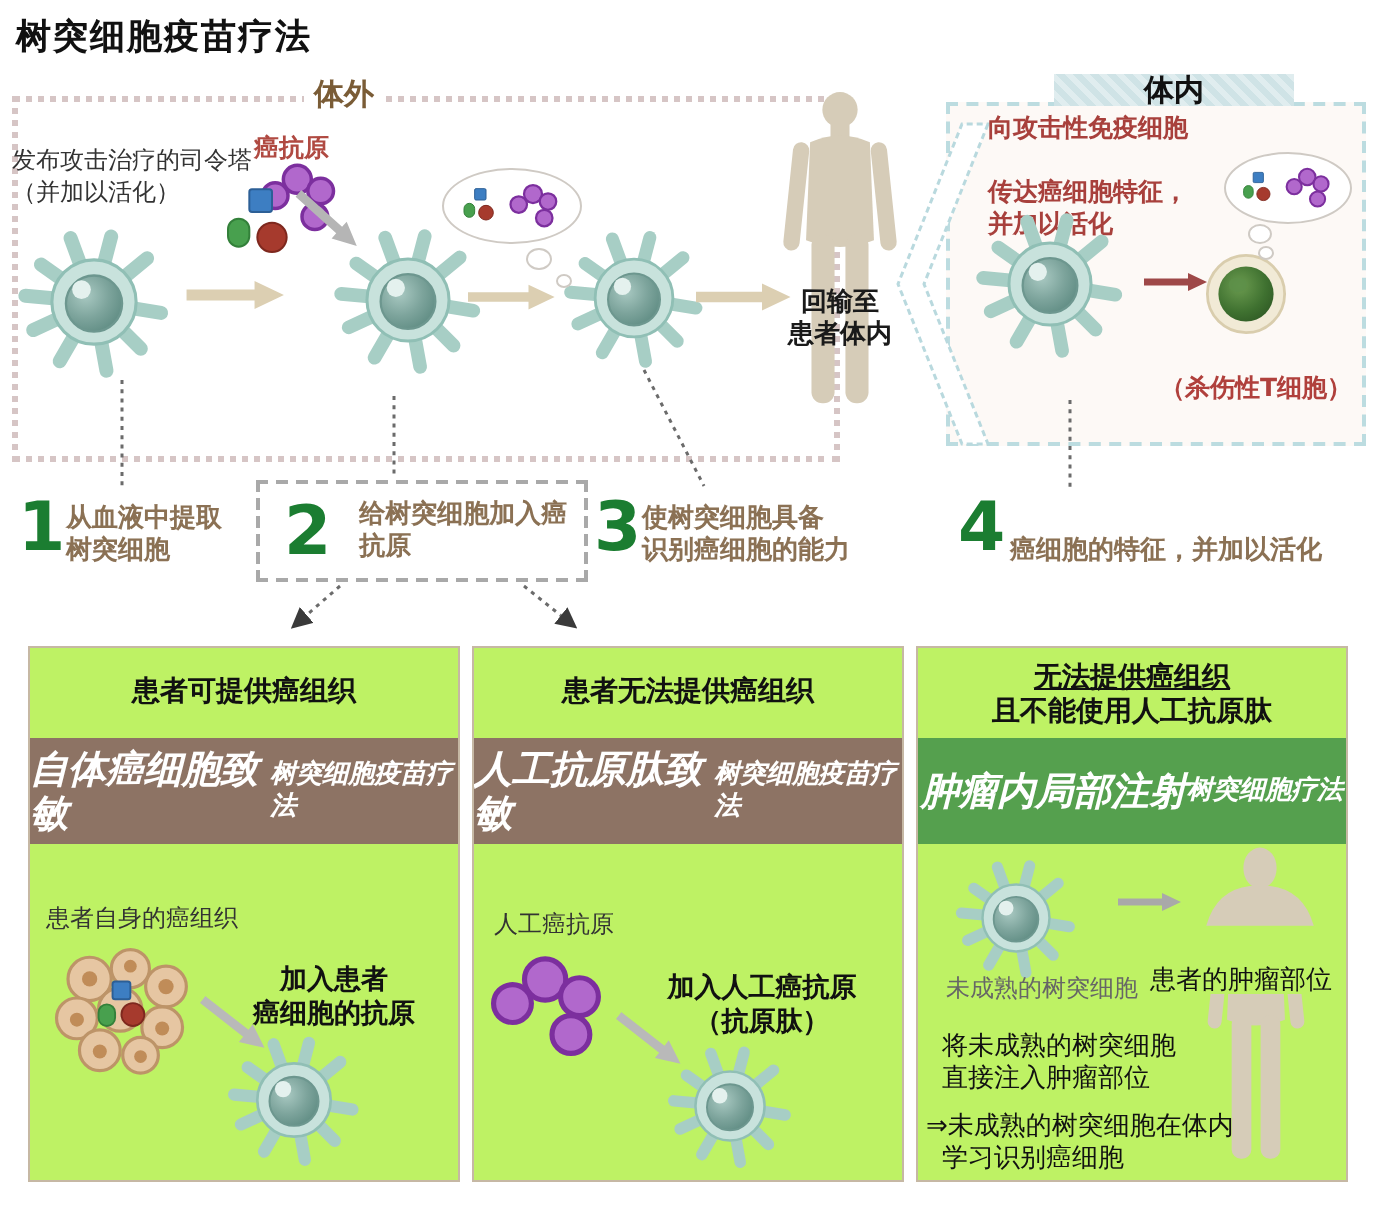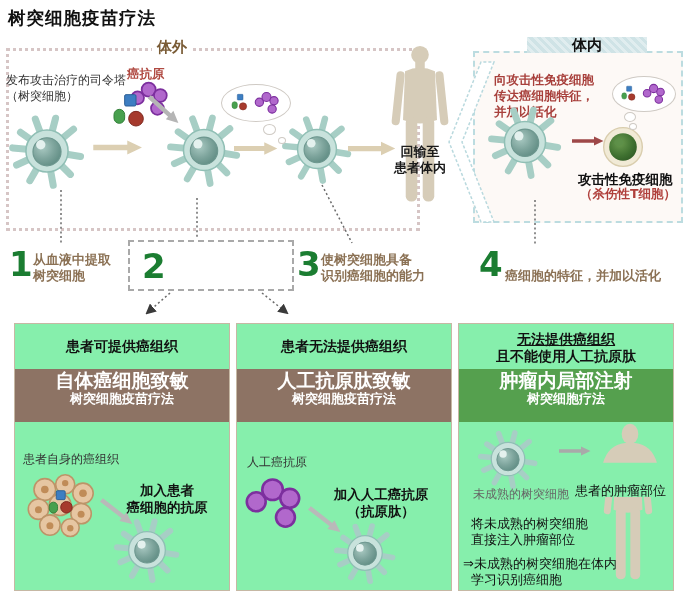--- a/index.html
+++ b/index.html
@@ -19,23 +19,23 @@
   .red-text{font-size:12.5px;font-weight:bold;color:#a8403c;line-height:16px;}
   .bold13{font-size:13px;font-weight:bold;line-height:16px;text-align:center;}
   .killer{font-size:13.5px;font-weight:bold;color:#111;}
   .killer-sub{font-size:12.5px;font-weight:bold;color:#b0403c;}
   .bubble{background:#fff;border:1.5px solid #cfcac4;border-radius:50%;
           display:flex;align-items:center;justify-content:center;gap:4px;z-index:4;}
   .tail{background:#fff;border:1px solid #cfcac4;border-radius:50%;z-index:4;}
   .stepnum{font-size:34px;font-weight:bold;color:#1b7d31;line-height:34px;}
   .steptext{font-size:13px;font-weight:bold;color:#8b7154;line-height:16px;}
   .step2-box{border:2px dashed #a9a9a9;background:#fff;display:flex;align-items:center;gap:14px;padding:0 0 0 12px;box-sizing:border-box;}
-  .panel{border:1px solid #c6b8a4;background:#86efac;overflow:hidden;}
+  .panel{border:1px solid #c6b8a4;background:#bef264;overflow:hidden;}
   .cond{font-size:14px;font-weight:bold;color:#111;text-align:center;line-height:17px;}
-  .band{display:flex;flex-direction:column;align-items:center;color:#fff;}
+  .band{display:flex;align-items:center;justify-content:center;color:#fff;font-style:italic;}
   .band-brown{background:#8d7364;}
   .band-green{background:#55a04e;}
   .band .bt{font-size:19px;font-weight:bold;line-height:22px;}
   .band .bs{font-size:13px;font-weight:bold;line-height:16px;}
   .item-label{font-size:12px;color:#333;}
   .item-label-gray{font-size:12px;color:#666;}
   .action{font-size:13.5px;font-weight:bold;color:#111;text-align:center;line-height:17px;}
   .note{font-size:13px;font-weight:normal;color:#111;line-height:16.5px;}
   .overlay{pointer-events:none;z-index:6;}
   svg.abs{display:block;}
@@ -139,21 +139,21 @@
       </symbol>
     </defs>
   </svg>
 
   <div class="abs title t" style="left:8px;top:6px;">树突细胞疫苗疗法</div>
 
   <div class="abs vitro-box" style="left:6px;top:48px;width:408px;height:177px;"></div>
   <div class="abs vitro-label t" style="left:152px;top:38px;">体外</div>
 
   <div class="abs small-label t" style="left:6px;top:73px;width:124px;">发布攻击治疗的司令塔</div>
-  <div class="abs small-label t" style="left:6px;top:89px;width:124px;">（树突细胞）</div>
+  <div class="abs small-label t" style="left:6px;top:89px;width:124px;">（并加以活化）</div>
   <div class="abs antigen-label t" style="left:127px;top:66px;">癌抗原</div>
 
   <svg class="abs" style="left:130px;top:80px;" width="42" height="38">
       <use href="#pchain" width="42" height="38"></use>
     </svg>
   <svg class="abs" style="left:110px;top:92px;" width="40" height="40">
       <use href="#antigens" width="40" height="40"></use>
     </svg>
   <svg class="abs" style="left:144px;top:102px;transform:rotate(42deg);" width="40" height="16">
       <use href="#arrow" width="40" height="16" fill="#b5b5b5"></use>
@@ -196,21 +196,21 @@
   <div class="abs bold13 t" style="left:382px;top:160px;width:76px;">患者体内</div>
 
   <div class="abs vivo-box" style="left:473px;top:51px;width:206px;height:168px;"></div>
   <svg class="abs" style="left:448px;top:60px;" width="50" height="164" viewBox="-2 0 50 164">
     <polygon points="44,2 12,82 44,162 31,162 -1,82 31,2" fill="#ffffff" stroke="#b9d9de" stroke-width="1.5" stroke-dasharray="3,2"></polygon>
   </svg>
   <div class="abs vivo-header" style="left:527px;top:37px;width:120px;height:16px;">
     <span>体内</span>
   </div>
 
-  <div class="abs red-text t" style="left:494px;top:72px;">向攻击性免疫细胞</div>
+  <div class="abs red-text t" style="left:494px;top:56px;">向攻击性免疫细胞</div>
   <div class="abs red-text t" style="left:494px;top:88px;">传达癌细胞特征，</div>
   <div class="abs red-text t" style="left:494px;top:104px;">并加以活化</div>
 
   <div class="abs bubble" style="left:612px;top:76px;width:62px;height:34px;">
     <svg width="18" height="18">
         <use href="#antigens" width="18" height="18"></use>
       </svg>
     <svg width="26" height="22">
         <use href="#pchain" width="26" height="22"></use>
       </svg>
@@ -221,29 +221,29 @@
   <svg class="abs" style="left:487px;top:104px;" width="76" height="76">
       <use href="#dcell" width="76" height="76"></use>
     </svg>
   <svg class="abs" style="left:572px;top:133px;" width="32" height="16">
       <use href="#arrow" width="32" height="16" fill="#9e4848"></use>
     </svg>
   <svg class="abs" style="left:600px;top:124px;" width="46" height="46">
       <use href="#tcell" width="46" height="46"></use>
     </svg>
 
-  <div class="abs killer t" style="left:578px;top:171px;">攻击性免疫细胞</div>
   <div class="abs killer-sub t" style="left:580px;top:186px;">（杀伤性T细胞）</div>
 
   <div class="abs stepnum t" style="left:9px;top:247px;">1</div>
   <div class="abs steptext t" style="left:33px;top:252px;">从血液中提取</div>
   <div class="abs steptext t" style="left:33px;top:268px;">树突细胞</div>
 
   <div class="abs step2-box" style="left:128px;top:240px;width:166px;height:51px;">
     <span class="stepnum">2</span>
+    <span class="steptext">给树突细胞加入癌抗原</span>
   </div>
 
   <div class="abs stepnum t" style="left:297px;top:247px;">3</div>
   <div class="abs steptext t" style="left:321px;top:252px;">使树突细胞具备</div>
   <div class="abs steptext t" style="left:321px;top:268px;">识别癌细胞的能力</div>
 
   <div class="abs stepnum t" style="left:479px;top:247px;">4</div>
   <div class="abs steptext t" style="left:505px;top:268px;">癌细胞的特征，并加以活化</div>
 
   <div class="abs panel" style="left:14px;top:323px;width:214px;height:266px;">

